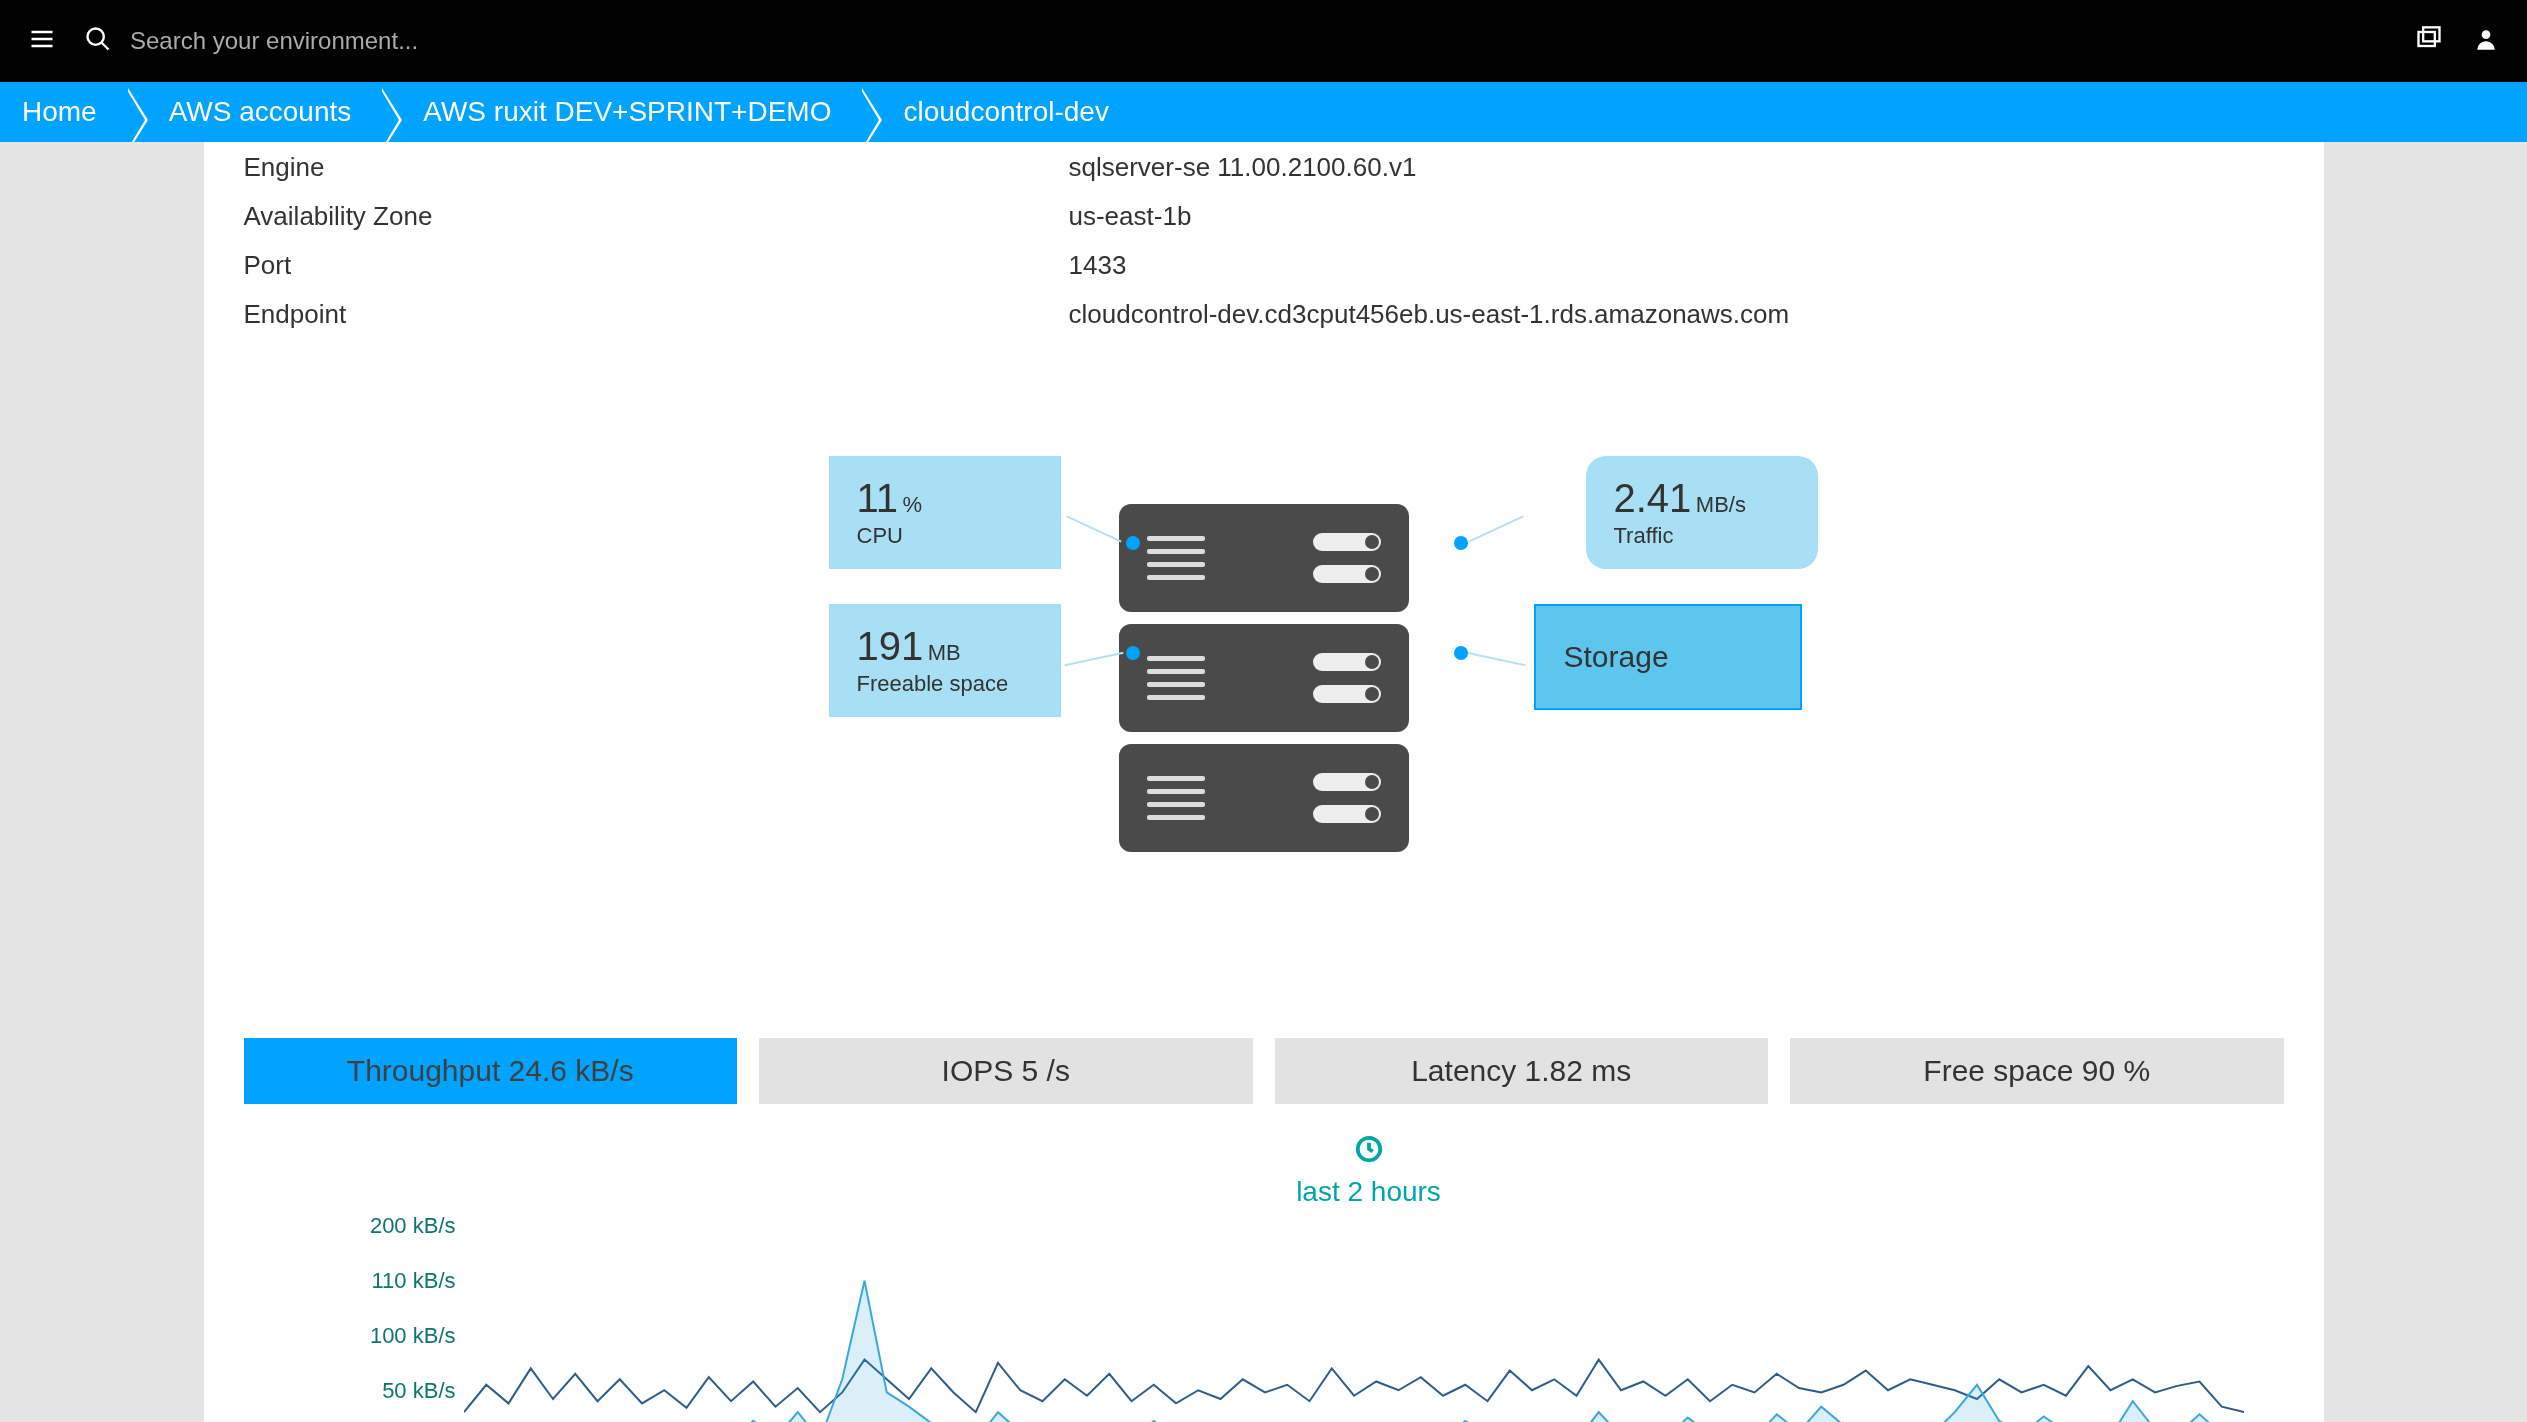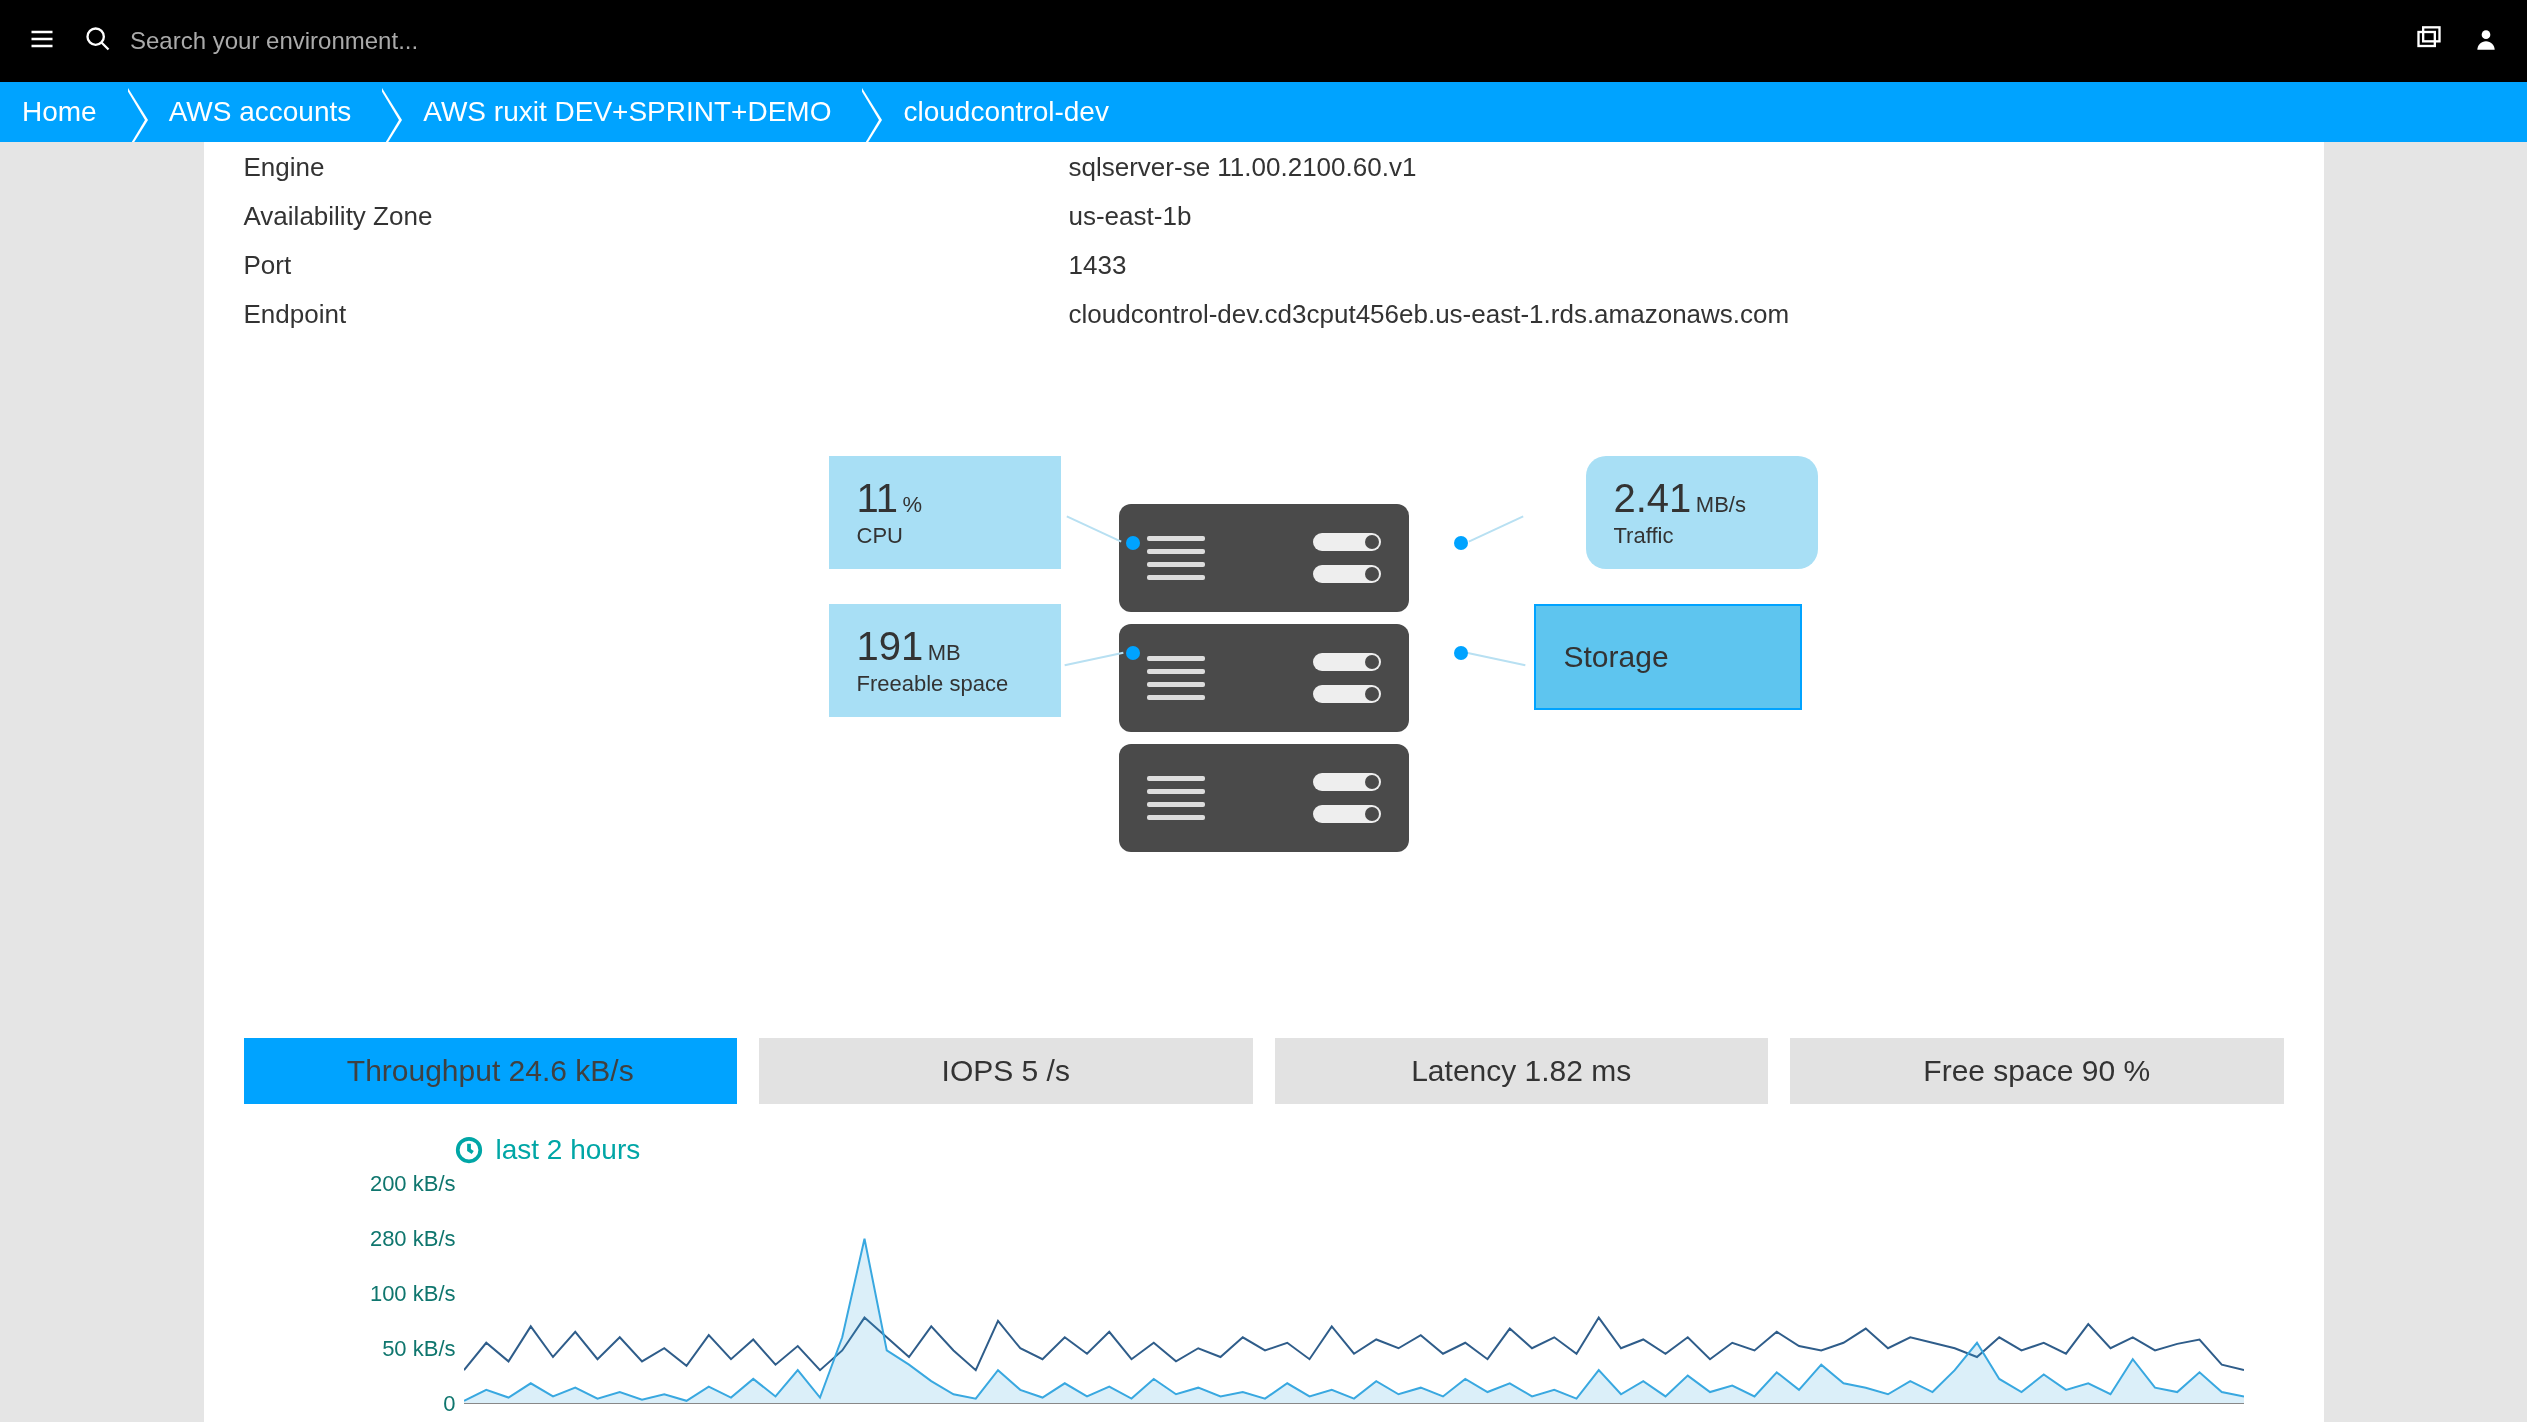--- a/index.html
+++ b/index.html
@@ -76,21 +76,21 @@
 #dot-r1 { left: 1210px; top: 108px; }
 #dot-r2 { left: 1210px; top: 218px; }
 
 
 .tabs { display: flex; gap: 22px; margin-top: 110px; }
 .tab { flex: 1; background: #e2e2e2; text-align: center; padding: 16px 0; font-size: 30px; color: #333; cursor: pointer; }
 .tab.active { background: #00a3ff; color: #404040; }
 
 
 .chart-wrap { margin-top: 30px; position: relative; }
-.time-label { display: flex; align-items: center; gap: 12px; color: #00a6a6; font-size: 28px; font-weight: 500; margin-left: 210px; margin-bottom: 18px; }
+.time-label { display: flex; align-items: center; gap: 12px; color: #00a6a6; font-size: 28px; font-weight: 500; margin-left: 210px; margin-bottom: 18px; flex-direction: column; }
 .time-label svg { stroke: #00a6a6; fill: none; stroke-width: 3; }
 .chart { position: relative; height: 260px; margin-left: 90px; margin-right: 40px; }
 .chart svg { width: 100%; height: 100%; }
 .y-axis { position: absolute; left: 0; top: 0; height: 220px; width: 130px; }
 .y-tick { position: absolute; right: 8px; font-size: 22px; color: #0f766e; transform: translateY(-50%); }
 .x-axis { position: absolute; left: 130px; right: 0; bottom: -6px; }
 .plot { position: absolute; left: 130px; right: 0; top: 0; height: 220px; border-bottom: 1px solid #888; }
 </style>
 </head>
 <body>
@@ -229,21 +229,21 @@
     <div class="time-label">
       <svg width="30" height="30" viewBox="0 0 24 24">
           <circle cx="12" cy="12" r="9"></circle>
           <path d="M12 7v5l3 2"></path>
         </svg>
       <span>last 2 hours</span>
     </div>
     <div class="chart">
       <div class="y-axis" id="y-axis">
           <div class="y-tick" style="top: 0px;">200 kB/s</div>
-          <div class="y-tick" style="top: 55px;">280 kB/s</div>
+          <div class="y-tick" style="top: 55px;">110 kB/s</div>
           <div class="y-tick" style="top: 110px;">100 kB/s</div>
           <div class="y-tick" style="top: 165px;">50 kB/s</div>
           <div class="y-tick" style="top: 220px;">0</div>
         </div>
       <div class="plot" id="plot"><svg viewBox="0 0 1000 220" preserveAspectRatio="none">
             <polyline points="0,187 12.5,159.5 25,178.2 37.5,143 50,173.8 62.5,148.5 75,176 87.5,154 100,178.2 112.5,165 125,182.6 137.5,151.8 150,176 162.5,156.2 175,181.5 187.5,162.8 200,187 212.5,167.2 225,134.2 237.5,154 250,173.8 262.5,143 275,167.2 287.5,187 300,137.5 312.5,165 325,176 337.5,154 350,170.5 362.5,148.5 375,176 387.5,159.5 400,178.2 412.5,165 425,173.8 437.5,154 450,167.2 462.5,159.5 475,176 487.5,143 500,170.5 512.5,156.2 525,165 537.5,151.8 550,170.5 562.5,159.5 575,176 587.5,145.2 600,165 612.5,154 625,170.5 637.5,134.2 650,165 662.5,156.2 675,170.5 687.5,154 700,176 712.5,159.5 725,167.2 737.5,148.5 750,162.8 762.5,167.2 775,159.5 787.5,145.2 800,165 812.5,154 825,159.5 837.5,165 850,173.8 862.5,154 875,167.2 887.5,159.5 900,170.5 912.5,140.8 925,165 937.5,154 950,167.2 962.5,160.6 975,156.2 987.5,181.5 1000,187" fill="none" stroke="#2f5d8a" stroke-width="2" vector-effect="non-scaling-stroke"></polyline>
             <polygon points="0,220 0,217.8 12.5,206.8 25,214.5 37.5,200.2 50,213.4 62.5,204.6 75,215.6 87.5,209 100,216.7 112.5,211.2 125,217.8 137.5,203.5 150,214.5 162.5,195.8 175,213.4 187.5,187 200,214.5 212.5,154 225,55 237.5,167.2 250,181.5 262.5,198 275,211.2 287.5,215.6 300,187 312.5,206.8 325,214.5 337.5,200.2 350,213.4 362.5,203.5 375,215.6 387.5,195.8 400,211.2 412.5,204.6 425,213.4 437.5,209 450,215.6 462.5,200.2 475,213.4 487.5,206.8 500,215.6 512.5,198 525,211.2 537.5,204.6 550,213.4 562.5,195.8 575,209 587.5,200.2 600,213.4 612.5,206.8 625,215.6 637.5,187 650,211.2 662.5,198 675,213.4 687.5,192.5 700,209 712.5,202.4 725,213.4 737.5,189.2 750,206.8 762.5,181.5 775,200.2 787.5,204.6 800,211.2 812.5,198 825,209 837.5,187 850,159.5 862.5,195.8 875,209 887.5,191.4 900,206.8 912.5,200.2 925,211.2 937.5,176 950,204.6 962.5,209 975,189.2 987.5,209 1000,213.4 1000,220" fill="#39a8e0" fill-opacity="0.18"></polygon>
             <polyline points="0,217.8 12.5,206.8 25,214.5 37.5,200.2 50,213.4 62.5,204.6 75,215.6 87.5,209 100,216.7 112.5,211.2 125,217.8 137.5,203.5 150,214.5 162.5,195.8 175,213.4 187.5,187 200,214.5 212.5,154 225,55 237.5,167.2 250,181.5 262.5,198 275,211.2 287.5,215.6 300,187 312.5,206.8 325,214.5 337.5,200.2 350,213.4 362.5,203.5 375,215.6 387.5,195.8 400,211.2 412.5,204.6 425,213.4 437.5,209 450,215.6 462.5,200.2 475,213.4 487.5,206.8 500,215.6 512.5,198 525,211.2 537.5,204.6 550,213.4 562.5,195.8 575,209 587.5,200.2 600,213.4 612.5,206.8 625,215.6 637.5,187 650,211.2 662.5,198 675,213.4 687.5,192.5 700,209 712.5,202.4 725,213.4 737.5,189.2 750,206.8 762.5,181.5 775,200.2 787.5,204.6 800,211.2 812.5,198 825,209 837.5,187 850,159.5 862.5,195.8 875,209 887.5,191.4 900,206.8 912.5,200.2 925,211.2 937.5,176 950,204.6 962.5,209 975,189.2 987.5,209 1000,213.4" fill="none" stroke="#39a8e0" stroke-width="2" vector-effect="non-scaling-stroke"></polyline>
           </svg></div>
       <div class="x-axis" id="x-axis"></div>

